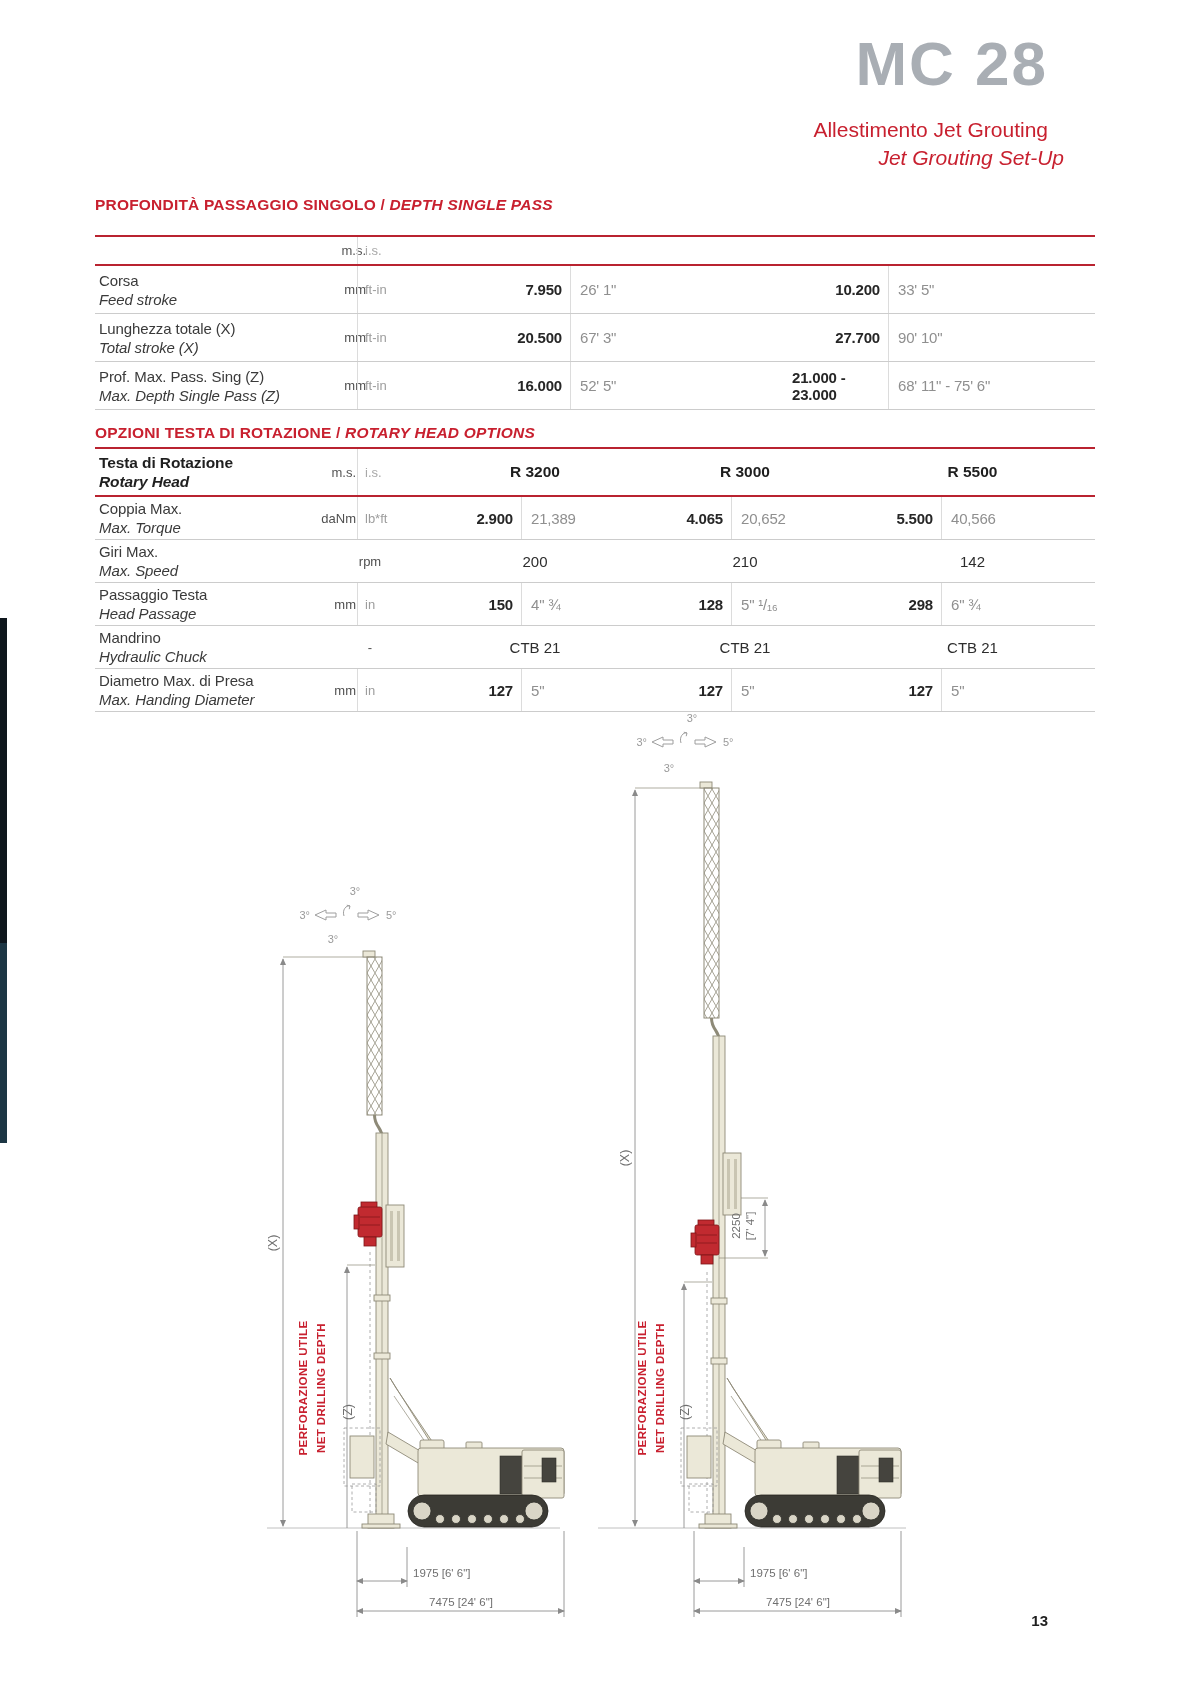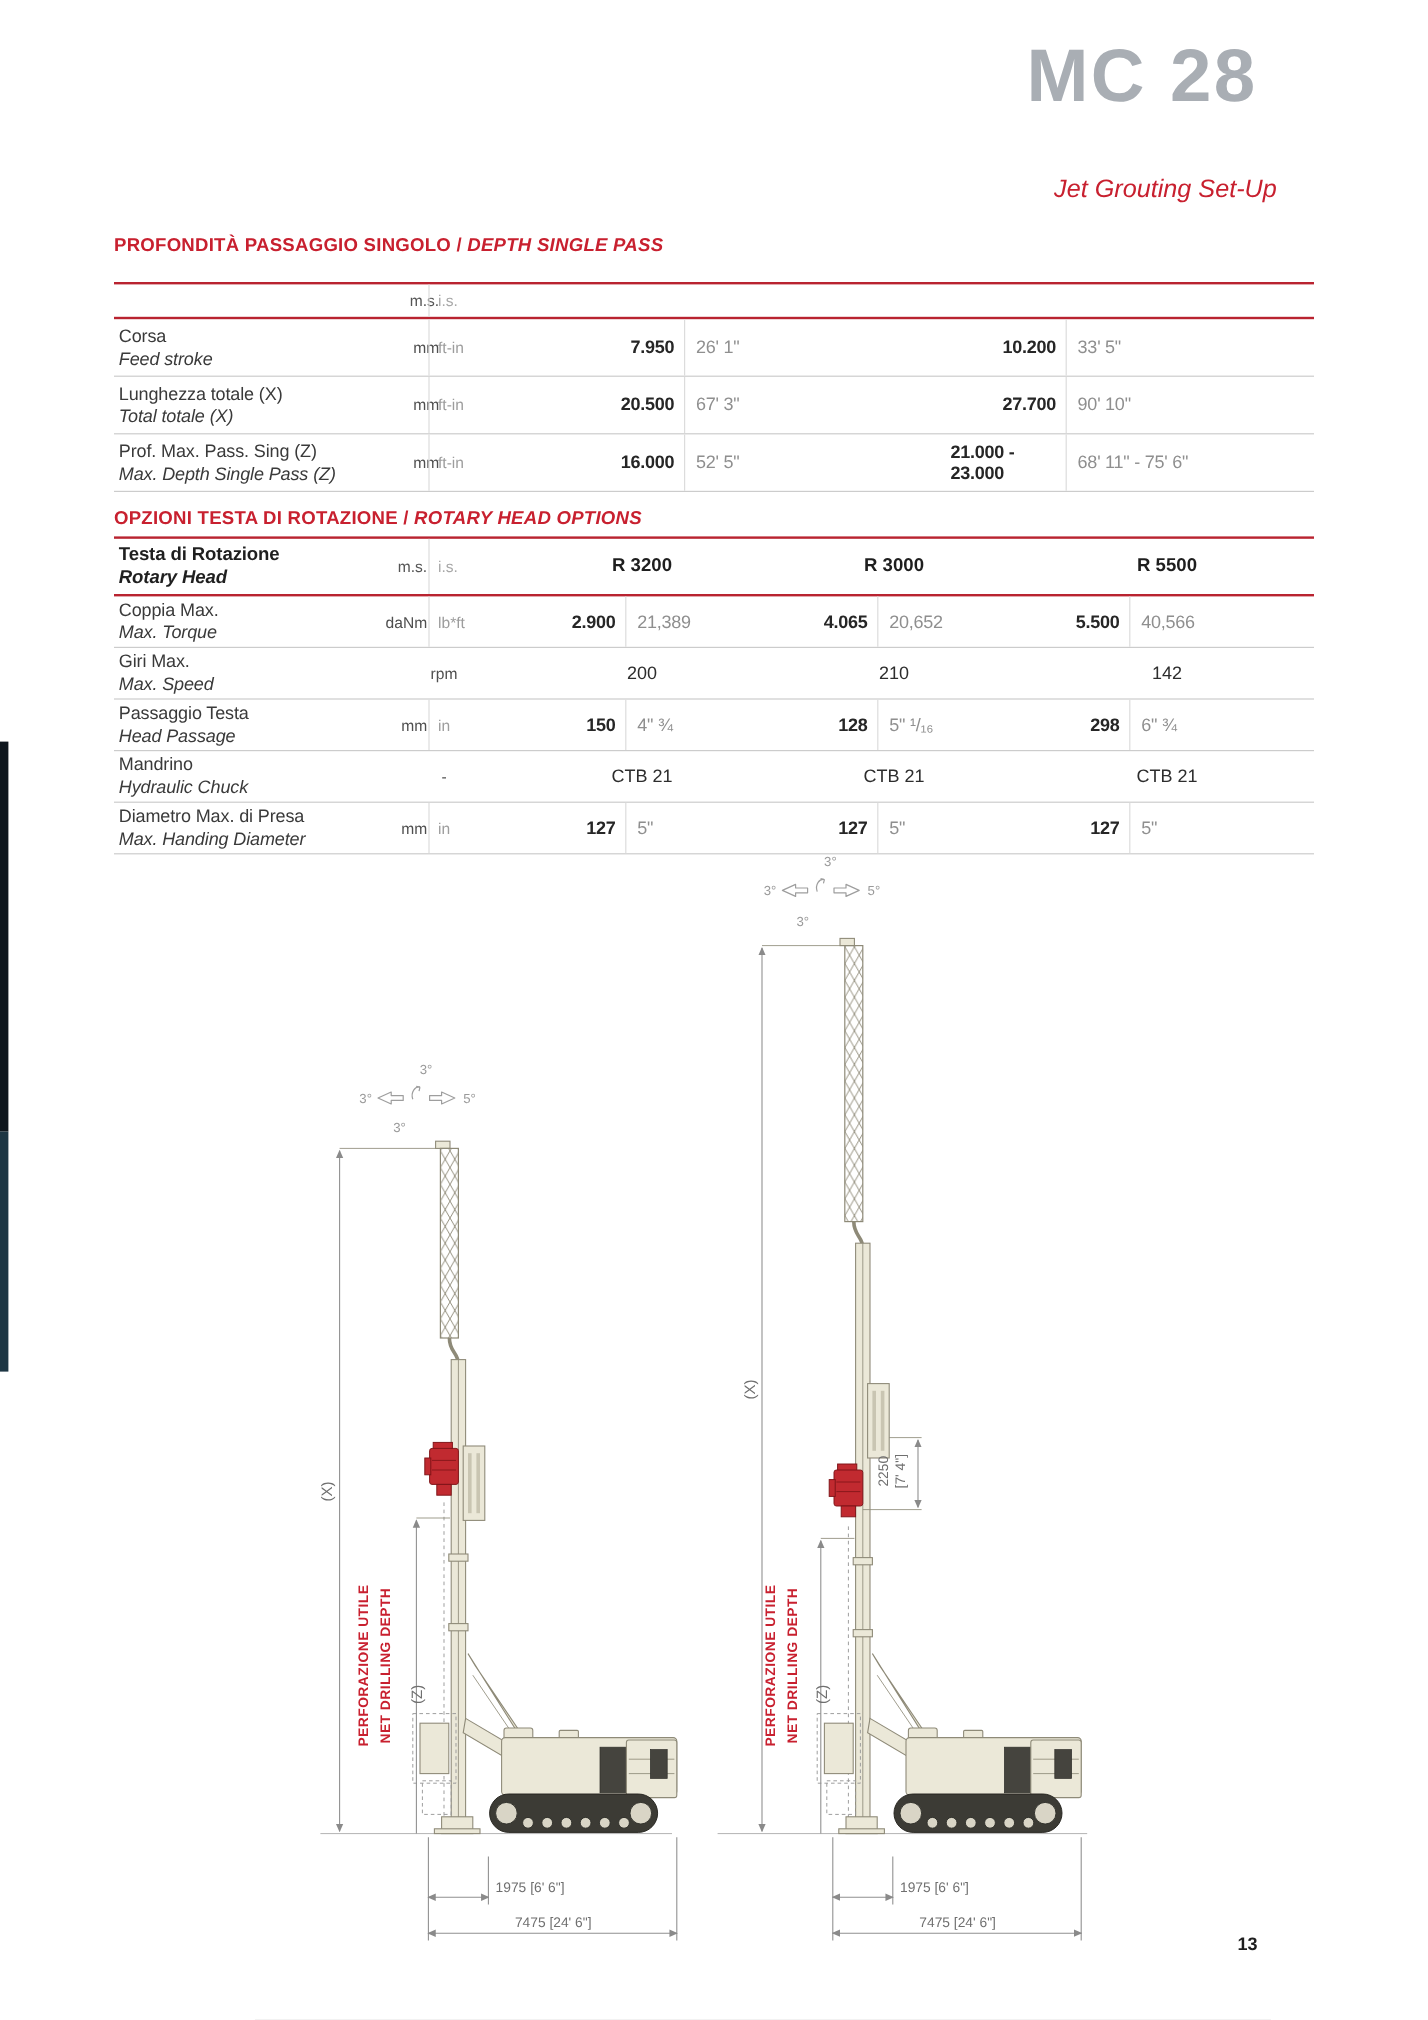--- a/index.html
+++ b/index.html
@@ -136,20 +136,21 @@
         <rect class="bge" x="-14" y="-14" width="26" height="14"></rect>
         <rect class="bge" x="-20" y="-4" width="38" height="4"></rect>
       </g>
     </defs>
   </svg>
 
   <div class="tab1"></div>
   <div class="tab2"></div>
 
   <div class="brand">MC 28</div>
+  <div class="sub1">Allestimento Jet Grouting</div>
   <div class="sub2">Jet Grouting Set-Up</div>
 
   <div class="ttl" style="top:196px">
     <span>PROFONDITÀ PASSAGGIO SINGOLO</span><span> / </span><span class="en">DEPTH SINGLE PASS</span>
   </div>
 
   <div class="tbl" style="top:235px">
     <div class="t1r hrow">
       <div class="c"></div>
       <div class="c r hms">m.s.</div>
@@ -169,21 +170,21 @@
       <div class="c l uis">ft-in</div>
       <div class="c r vm">7.950</div>
       <div class="c l vi">26' 1"</div>
       <div class="c r vm">10.200</div>
       <div class="c l vi">33' 5"</div>
     </div>
 
     <div class="t1r drow1">
       <div class="lbl">
         <div class="lit">Lunghezza totale (X)</div>
-        <div class="len">Total totale (X)</div>
+        <div class="len">Total stroke (X)</div>
       </div>
       <div class="c r ums">mm</div>
       <div class="c l uis">ft-in</div>
       <div class="c r vm">20.500</div>
       <div class="c l vi">67' 3"</div>
       <div class="c r vm">27.700</div>
       <div class="c l vi">90' 10"</div>
     </div>
 
     <div class="t1r drow1">

